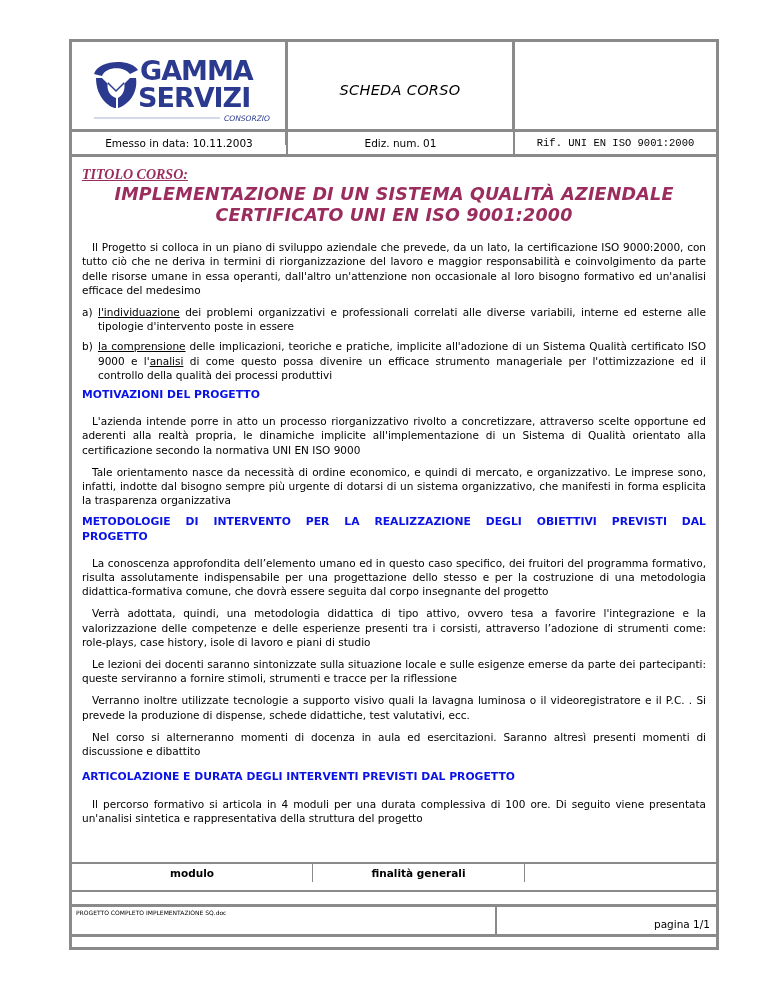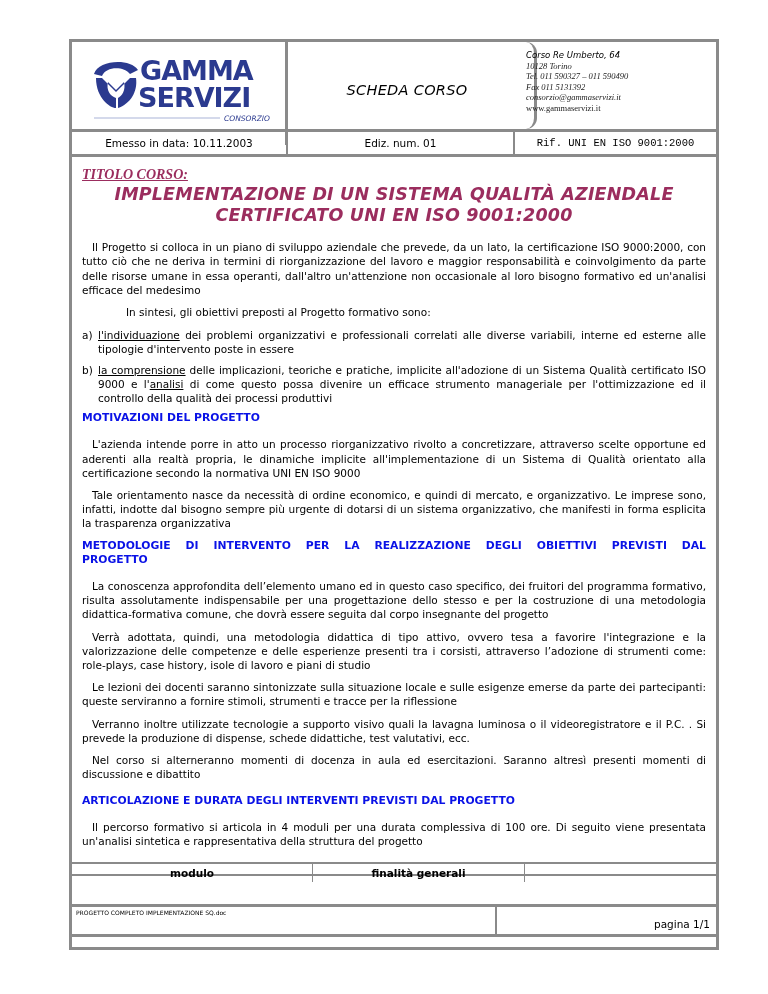--- a/index.html
+++ b/index.html
@@ -8,21 +8,21 @@
 
   .frame { position: absolute; left: 69px; top: 39px; width: 650px; height: 911px;
            border: 3px solid #8a8a8a; box-sizing: border-box; }
 
   
   .hdr { position: absolute; left: 0; top: 0; width: 644px; height: 118px; }
   .hdr-top { position: absolute; left: 0; top: 0; width: 644px; height: 90px;
              border-bottom: 3px solid #8a8a8a; box-sizing: border-box; }
   .cell { position: absolute; top: 0; box-sizing: border-box; }
   .c1 { left: 0; width: 216px; height: 103px; border-right: 3px solid #8a8a8a; }
-  .c2 { left: 208px; width: 257px; height: 87px; border-right: 3px solid #8a8a8a; border-radius: 11px; }
+  .c2 { left: 216px; width: 227px; height: 87px; border-right: 3px solid #8a8a8a; }
   .c3 { left: 443px; width: 201px; height: 87px; }
 
   .logo { position: absolute; left: 18px; top: 10px; width: 190px; height: 72px; }
   .scheda { position: absolute; left: 0; width: 100%; top: 40px; text-align: center;
             font-style: italic; font-size: 14.5px; letter-spacing: 0.3px; }
   .addr { position: absolute; left: 11px; top: 8px; font-size: 8.2px; line-height: 10.5px; }
   .addr .l1 { font-family: "DejaVu Sans", sans-serif; font-style: italic; font-size: 8.5px; }
   .addr .lx { font-family: "Liberation Serif", serif; font-style: italic; font-size: 8.5px; color:#222; }
   .addr .lw { font-family: "Liberation Serif", serif; font-size: 8.5px; color:#222; }
 
@@ -42,21 +42,21 @@
   .sec { color: #0a12e6; font-weight: bold; font-size: 10.8px; margin: 0 0 12px 0; text-align: justify; }
   p.par { margin: 0 0 8px 0; text-indent: 10px; text-align: justify; }
   p.ind { margin: 0 0 9px 0; text-indent: 44px; }
   .li { display: flex; margin: 0 0 6px 0; text-align: justify; }
   .li .m { width: 16px; flex: none; }
   .li .t { flex: 1; }
   u { text-decoration: underline; }
 
   
   .mtable { position: absolute; left: 0; top: 820px; width: 644px; }
-  .mrow-top { height: 14px; border-top: 2px solid #8a8a8a; border-bottom: 2px solid #8a8a8a; box-sizing: border-box;
+  .mrow-top { height: 30px; border-top: 2px solid #8a8a8a; border-bottom: 2px solid #8a8a8a; box-sizing: border-box;
               position: relative; font-weight: bold; font-size: 10.5px; }
   .mrow-top .h { position: absolute; top: 0; height: 18px; line-height: 18px; text-align: center; box-sizing: border-box; }
   .h1 { left: 0; width: 241px; border-right: 1px solid #8a8a8a; }
   .h2 { left: 241px; width: 212px; border-right: 1px solid #8a8a8a; }
   .h3 { left: 453px; width: 191px; }
   .mrow-empty { height: 18px; }
 
   
   .footer { position: absolute; left: 0; top: 862px; width: 644px; height: 33px;
             border-top: 3px solid #8a8a8a; border-bottom: 3px solid #8a8a8a; box-sizing: border-box; }
@@ -81,47 +81,36 @@
           </g>
           <text x="50" y="28" font-family="DejaVu Sans, sans-serif" font-weight="bold" font-size="27" fill="#2b3a8f" letter-spacing="-1">GAMMA</text>
           <text x="48" y="55" font-family="DejaVu Sans, sans-serif" font-weight="bold" font-size="27" fill="#2b3a8f" letter-spacing="-1">SERVIZI</text>
           <line x1="4" y1="66" x2="130" y2="66" stroke="#a9b3d8" stroke-width="1.2"></line>
           <text x="134" y="69" font-family="DejaVu Sans, sans-serif" font-style="italic" font-size="7.5" fill="#2b3a8f">CONSORZIO</text>
         </svg>
       </div>
       <div class="cell c2">
         <div class="scheda">SCHEDA  CORSO</div>
       </div>
-      <div class="cell c3">
-        <div class="addr">
-          <div class="l1">Corso Re Umberto, 64</div>
-          <div class="lx">10128 Torino</div>
-          <div class="lx">Tel. 011 590327 – 011 590490</div>
-          <div class="lx">Fax 011 5131392</div>
-          <div class="lx">consorzio@gammaservizi.it</div>
-          <div class="lw">www.gammaservizi.it</div>
-        </div>
-      </div>
     </div>
     <div class="hdr-bot">
       <div class="b b1">Emesso in data: 10.11.2003</div>
       <div class="b b2">Ediz. num. 01</div>
       <div class="b b3">Rif. UNI EN ISO 9001:2000</div>
     </div>
   </div>
 
   <div class="content">
     <div class="titolo-label">TITOLO CORSO:</div>
     <div class="titolo">
       <div>IMPLEMENTAZIONE DI UN SISTEMA QUALITÀ AZIENDALE</div>
       <div>CERTIFICATO UNI EN ISO 9001:2000</div>
     </div>
 
     <p class="par">Il Progetto si colloca in un piano di sviluppo aziendale che prevede, da un lato, la certificazione ISO 9000:2000, con tutto ciò che ne deriva in termini di riorganizzazione del lavoro e maggior responsabilità e coinvolgimento da parte delle risorse umane in essa operanti, dall'altro un'attenzione non occasionale al loro bisogno formativo ed un'analisi efficace del medesimo</p>
-    <p class="ind">In sintesi, gli obiettivi preposti al Progetto formativo sono:</p>
     <div class="li">
       <span class="m">a)</span>
       <span class="t"><u>l'individuazione</u><span> dei problemi organizzativi e professionali correlati alle diverse variabili, interne ed esterne alle tipologie d'intervento poste in essere</span></span>
     </div>
     <div class="li">
       <span class="m">b)</span>
       <span class="t"><u>la comprensione</u><span> delle implicazioni, teoriche e pratiche,  implicite all'adozione di un Sistema Qualità certificato ISO 9000 e l'</span><u>analisi</u><span> di come questo possa divenire un efficace strumento manageriale per l'ottimizzazione ed il controllo della qualità dei processi produttivi</span></span>
     </div>
 
     <div class="sec" style="margin-top:2px;">MOTIVAZIONI DEL PROGETTO</div>

